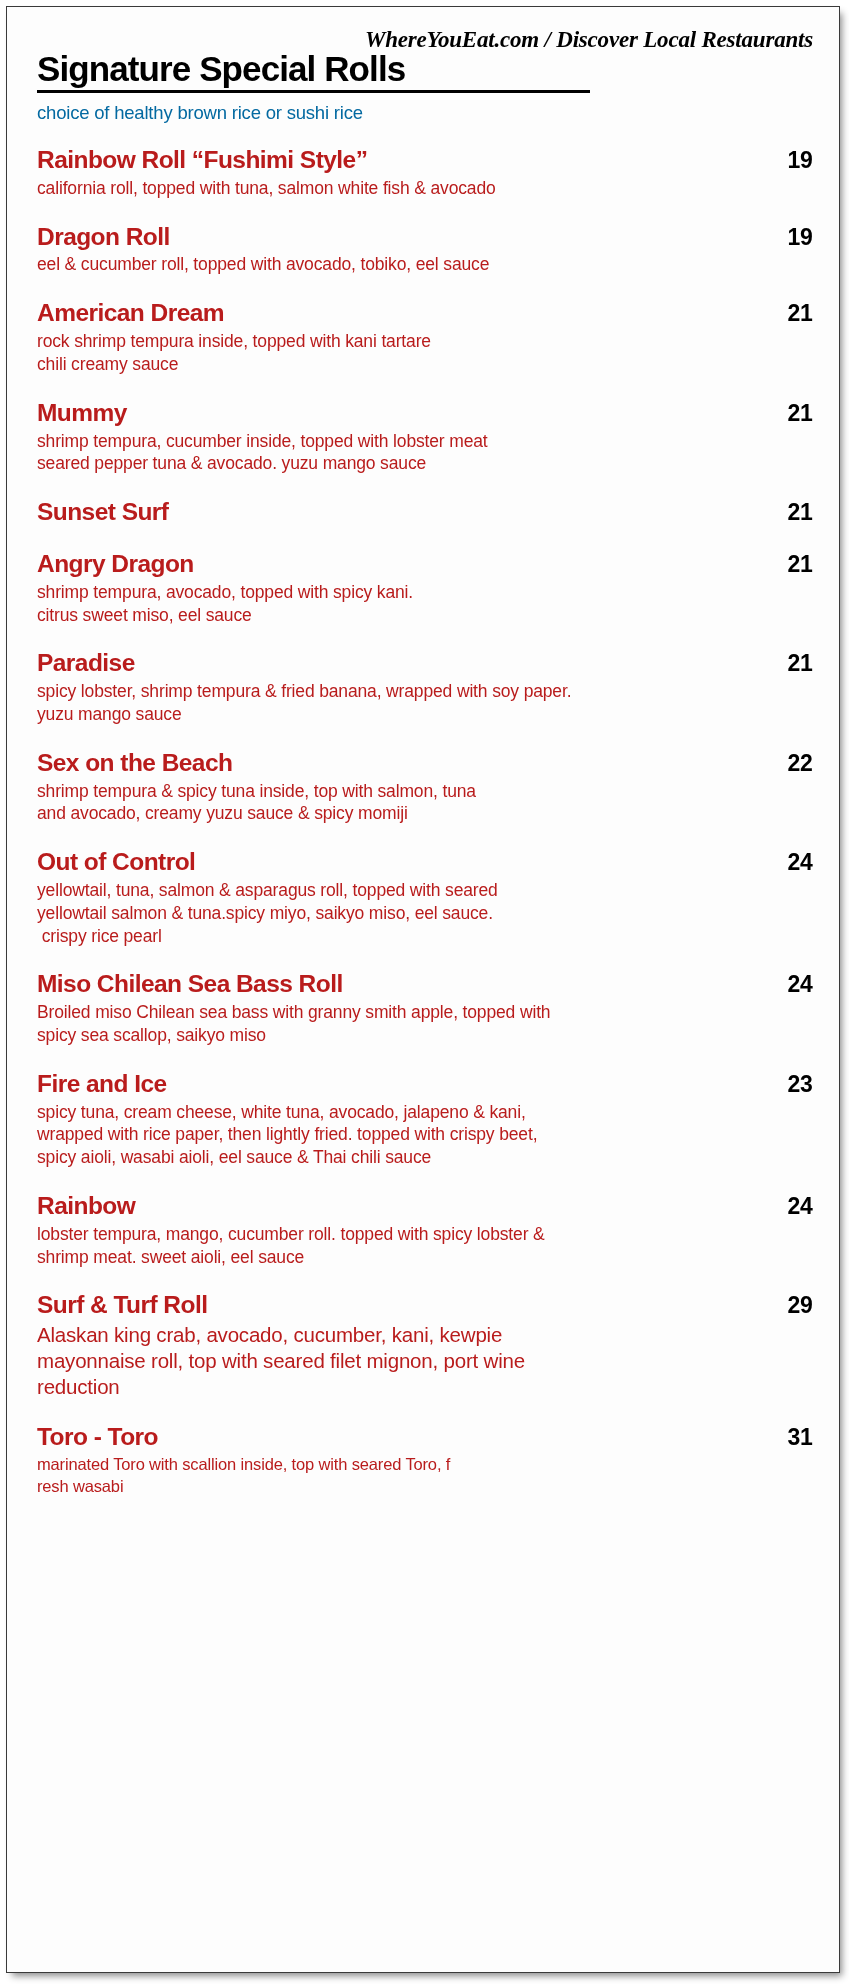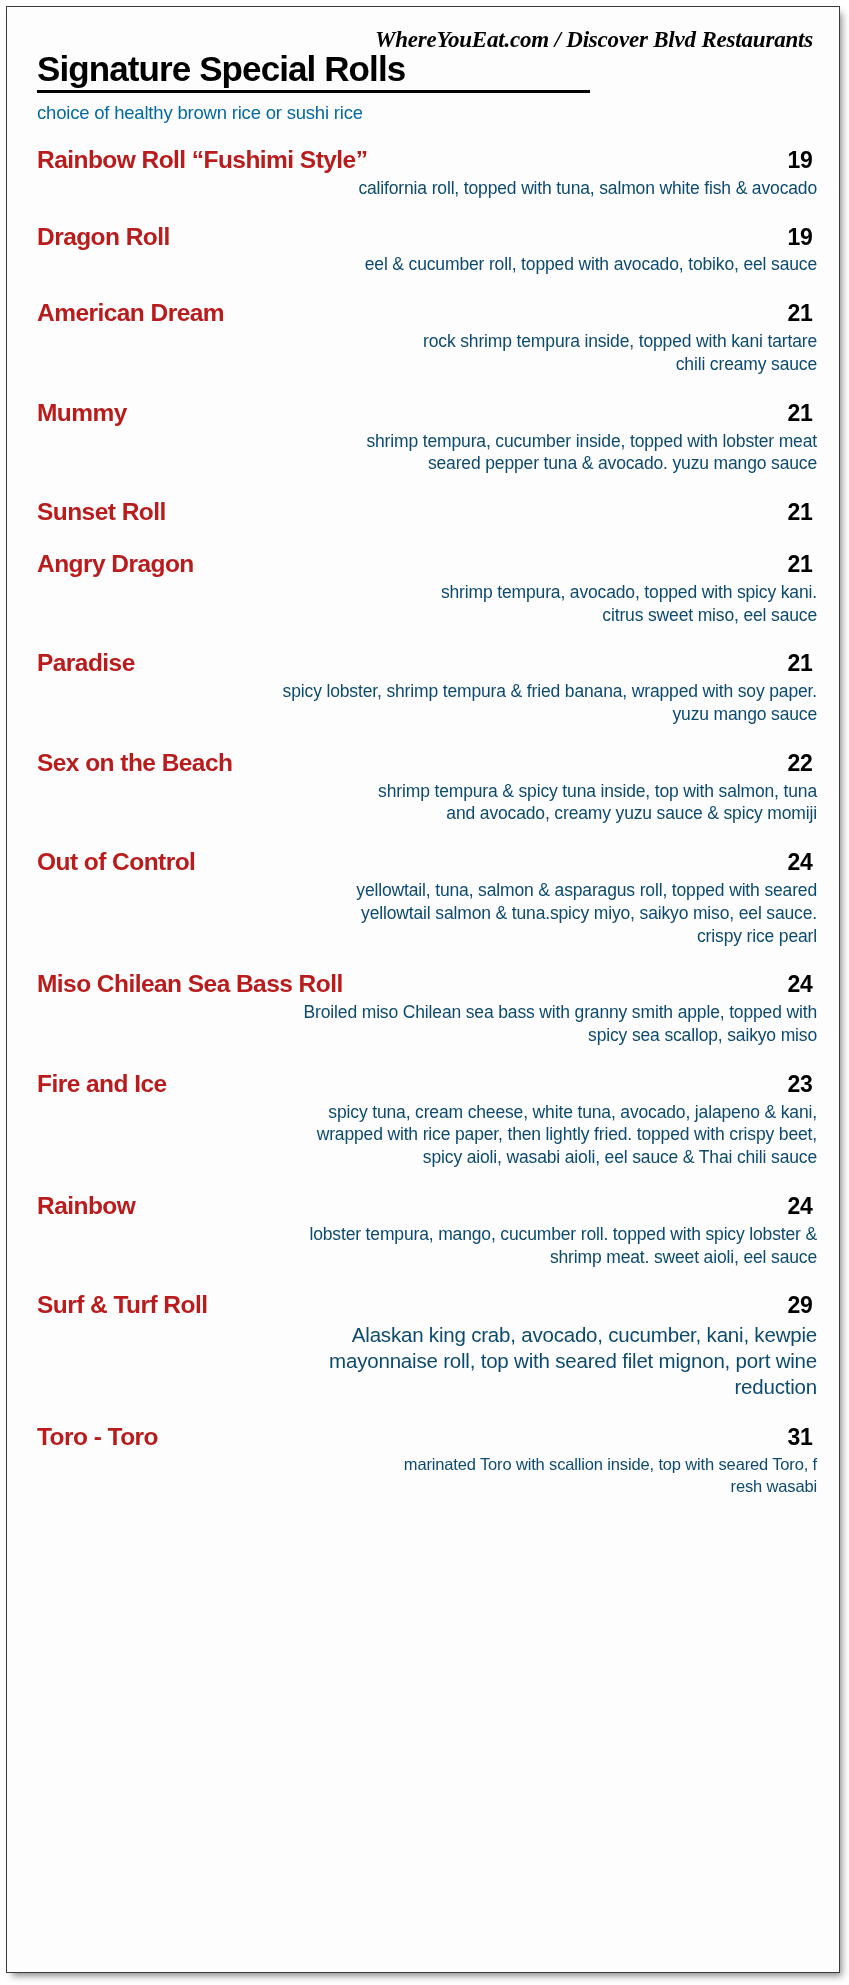--- a/index.html
+++ b/index.html
@@ -112,44 +112,43 @@
     font-weight: 700;
     color: #000;
     letter-spacing: -0.3px;
     padding-left: 16px;
     min-width: 34px;
     text-align: center;
   }
   .item-desc {
     font-size: 17.5px;
     font-weight: 400;
-    color: #0c4a6e;
+    color: #b91c1c;
     letter-spacing: -0.15px;
     line-height: 1.3;
     margin-top: 2px;
     white-space: pre-wrap;
-    text-align: right;
   }
   .item-desc.big {
     font-size: 20.5px;
     letter-spacing: -0.2px;
     line-height: 1.27;
   }
   .item-desc.small {
     font-size: 16.5px;
   }
 </style>
 </head>
 <body>
 
 <div class="page-wrap">
   <div class="sheet">
     <div class="sheet-inner">
 
-      <div class="watermark">WhereYouEat.com / Discover Blvd Restaurants</div>
+      <div class="watermark">WhereYouEat.com / Discover Local Restaurants</div>
 
       <div class="section-head">
         <h1 class="section-title">Signature Special Rolls</h1>
         <div class="section-rule"></div>
         <div class="section-sub">choice of healthy brown rice or sushi rice</div>
       </div>
 
       <div class="menu-list" id="menu-list">
           <div class="menu-item">
             <div class="item-head">
@@ -176,21 +175,21 @@
           <div class="menu-item">
             <div class="item-head">
               <div class="item-name">Mummy</div>
               <div class="item-price">21</div>
             </div>
             <div class="item-desc">shrimp tempura, cucumber inside, topped with lobster meat
 seared pepper tuna &amp; avocado. yuzu mango sauce</div>
           </div>
           <div class="menu-item">
             <div class="item-head">
-              <div class="item-name">Sunset Roll</div>
+              <div class="item-name">Sunset Surf</div>
               <div class="item-price">21</div>
             </div>
           </div>
           <div class="menu-item">
             <div class="item-head">
               <div class="item-name">Angry Dragon</div>
               <div class="item-price">21</div>
             </div>
             <div class="item-desc">shrimp tempura, avocado, topped with spicy kani.
 citrus sweet miso, eel sauce</div>

